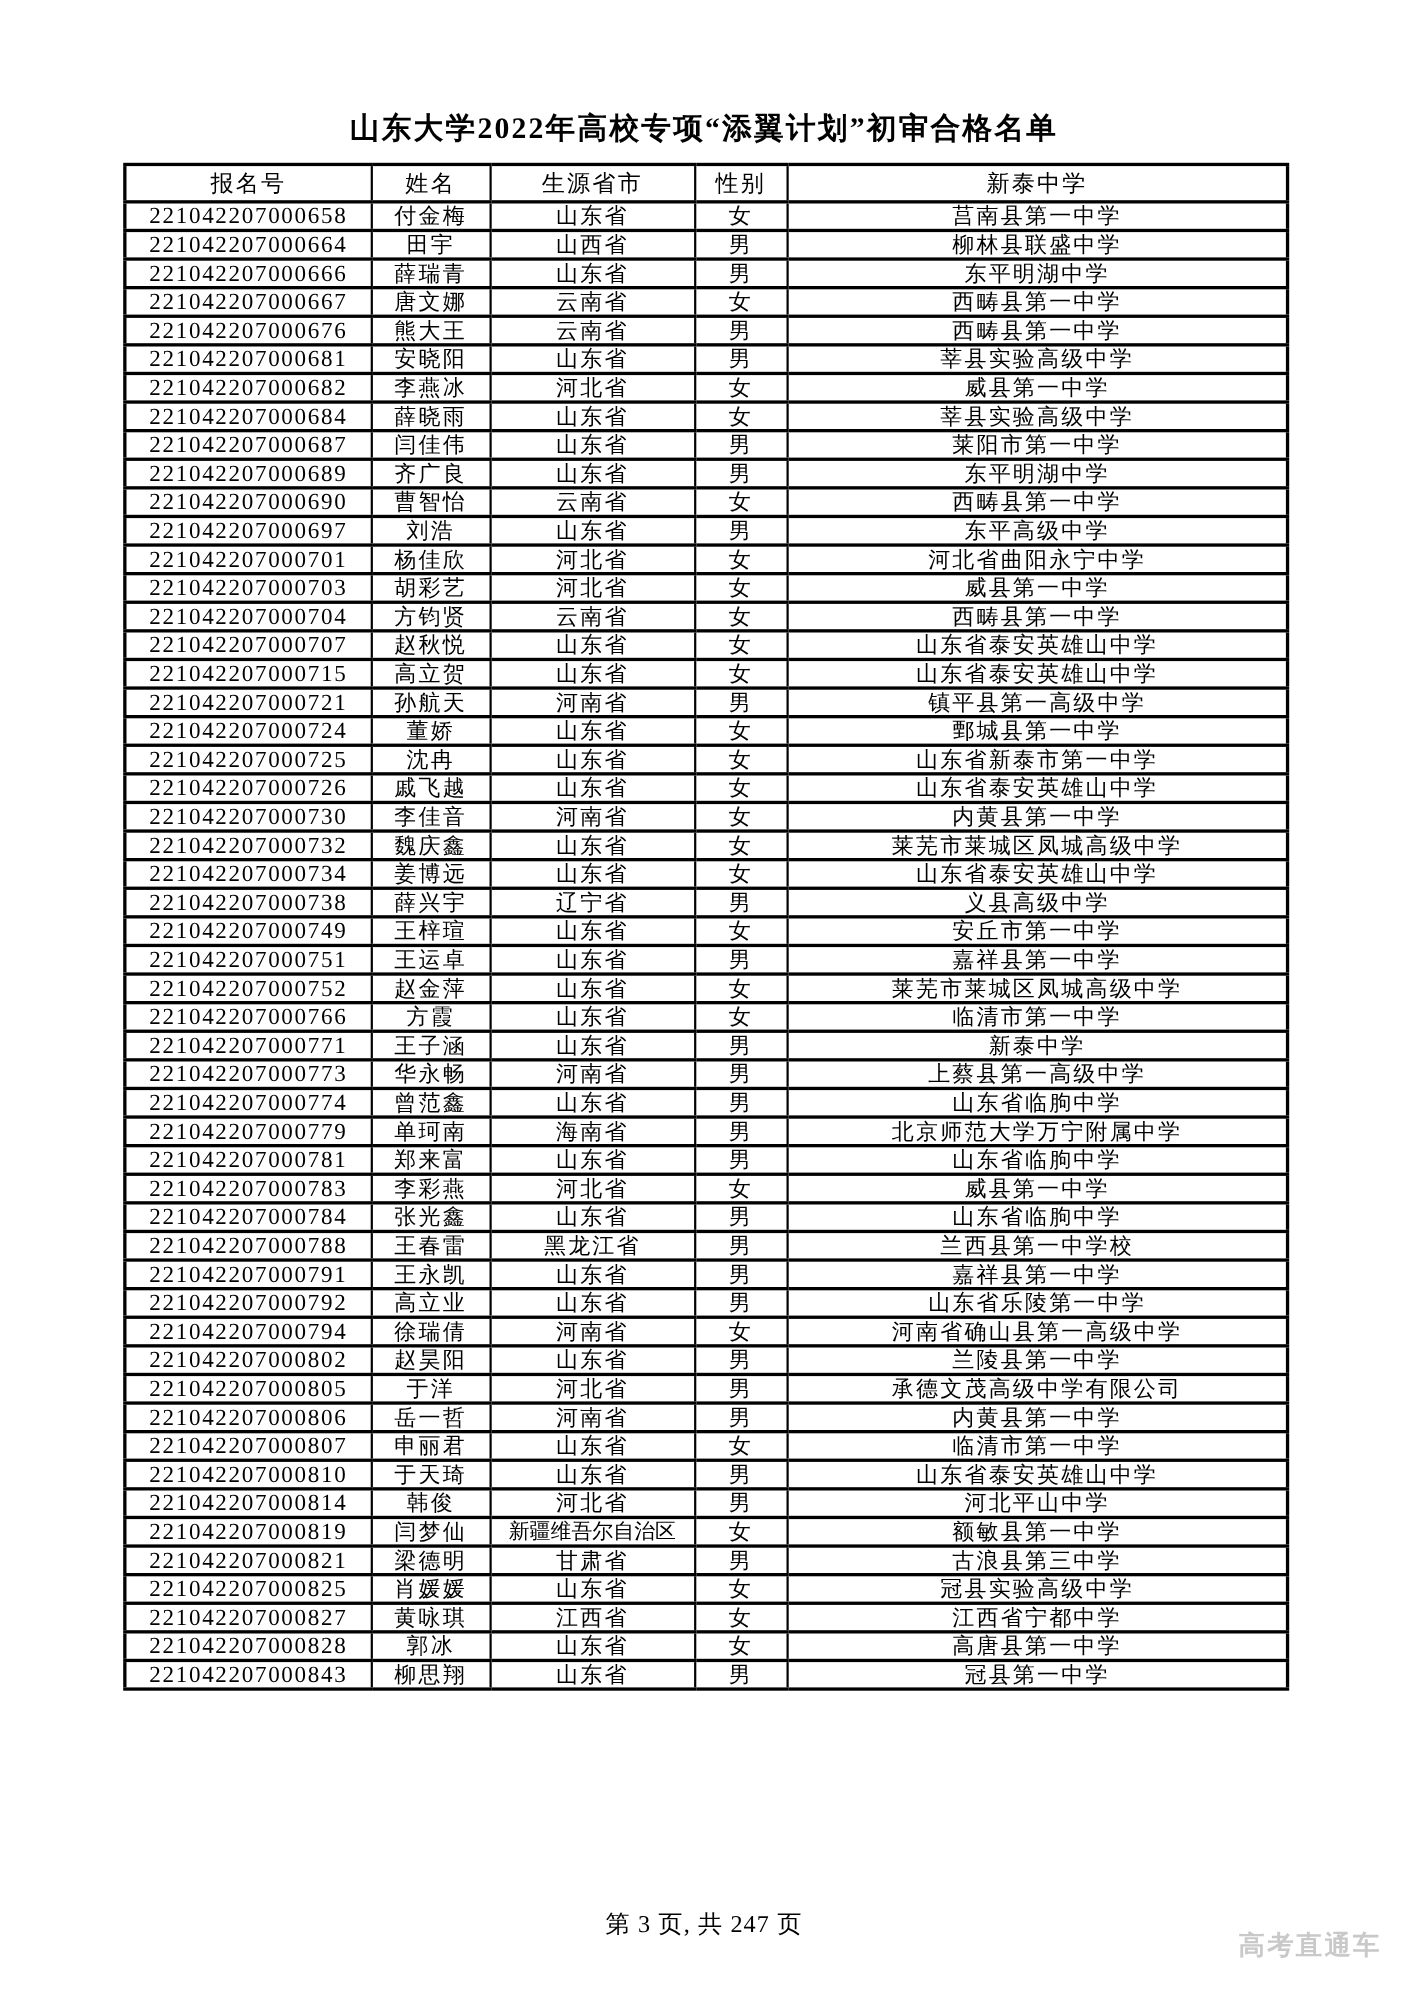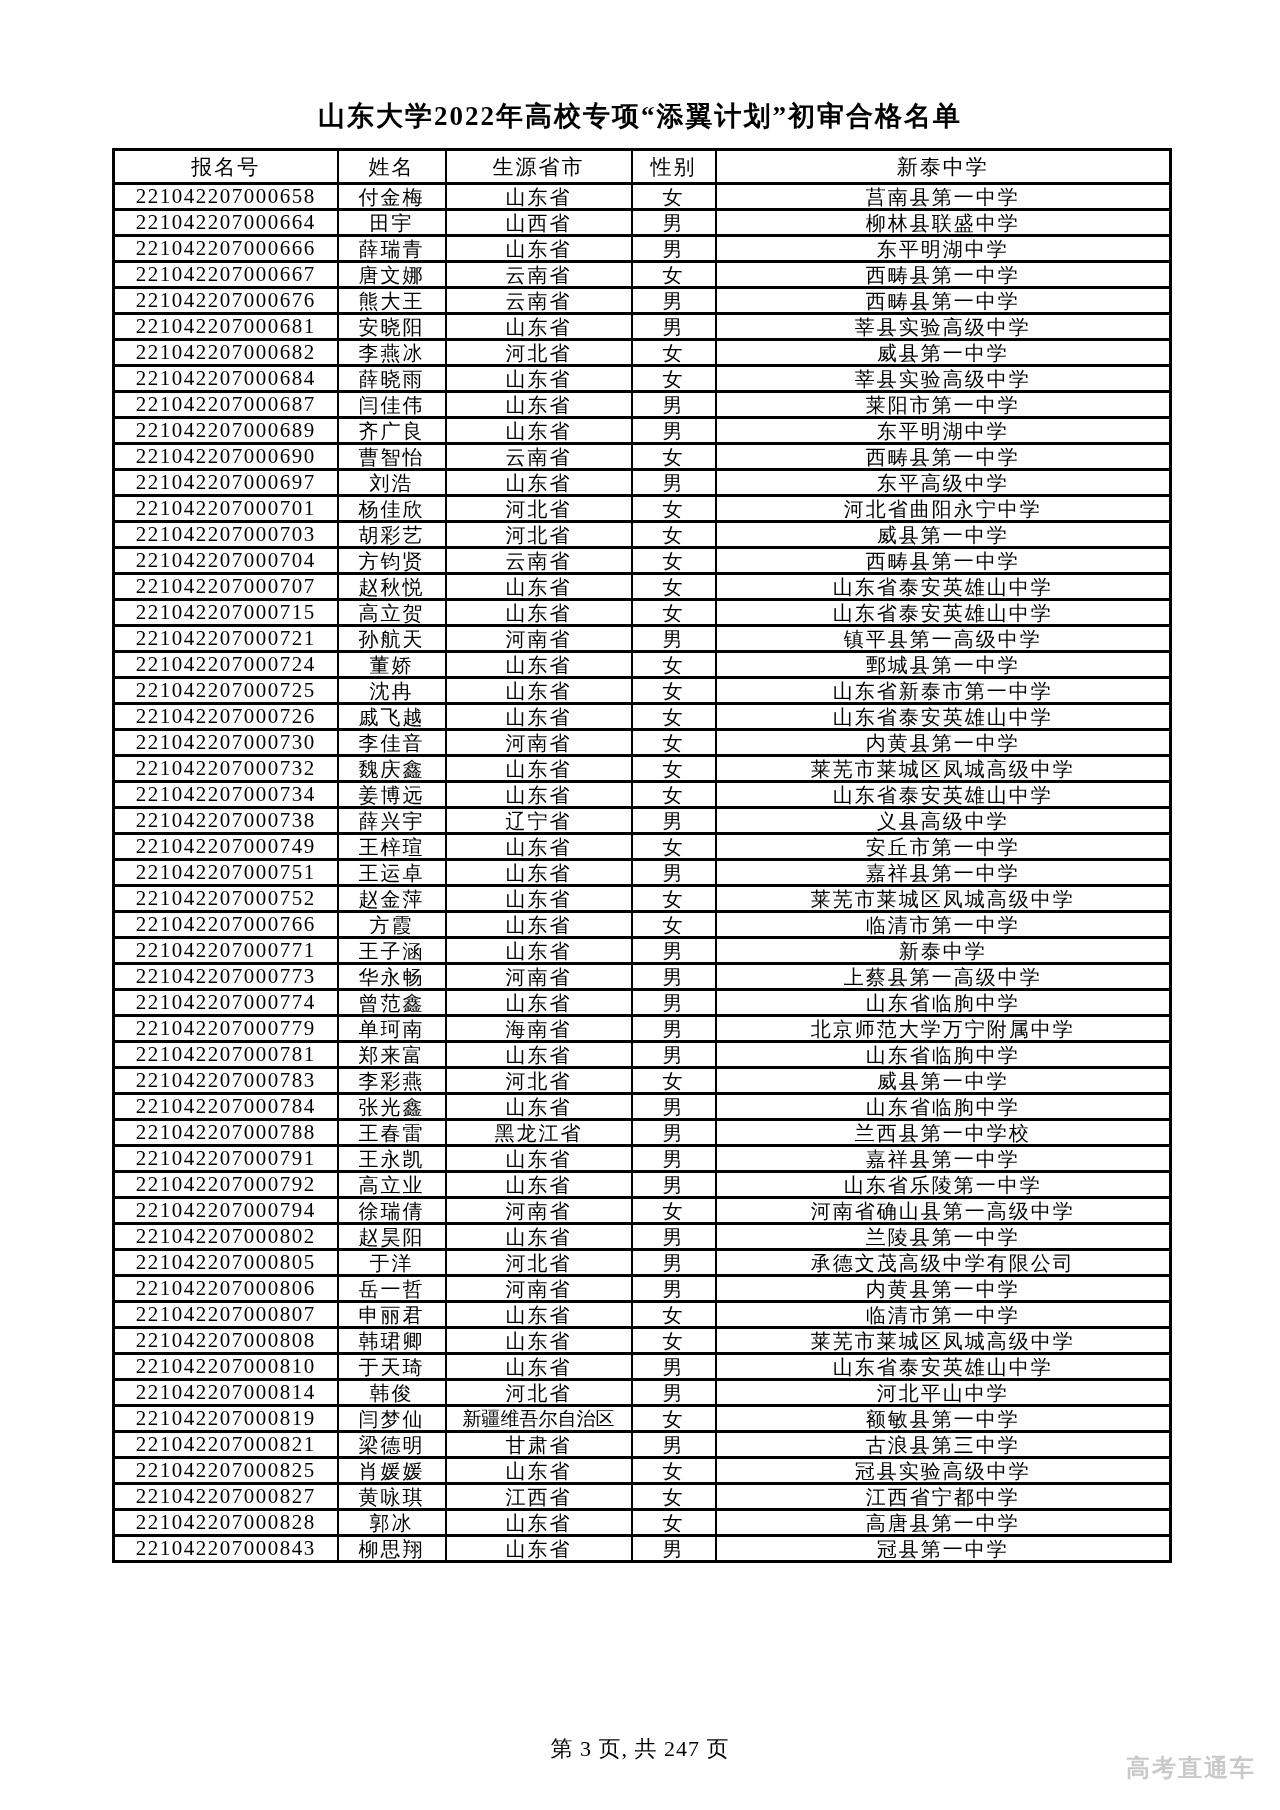--- a/index.html
+++ b/index.html
@@ -402,27 +402,20 @@
           <td class="cell-school">内黄县第一中学</td>
         </tr>
         <tr>
           <td class="cell-reg-no">221042207000807</td>
           <td class="cell-name">申丽君</td>
           <td class="cell-province">山东省</td>
           <td class="cell-gender">女</td>
           <td class="cell-school">临清市第一中学</td>
         </tr>
         <tr>
-          <td class="cell-reg-no">221042207000808</td>
-          <td class="cell-name">韩珺卿</td>
-          <td class="cell-province">山东省</td>
-          <td class="cell-gender">女</td>
-          <td class="cell-school">莱芜市莱城区凤城高级中学</td>
-        </tr>
-        <tr>
           <td class="cell-reg-no">221042207000810</td>
           <td class="cell-name">于天琦</td>
           <td class="cell-province">山东省</td>
           <td class="cell-gender">男</td>
           <td class="cell-school">山东省泰安英雄山中学</td>
         </tr>
         <tr>
           <td class="cell-reg-no">221042207000814</td>
           <td class="cell-name">韩俊</td>
           <td class="cell-province">河北省</td>

